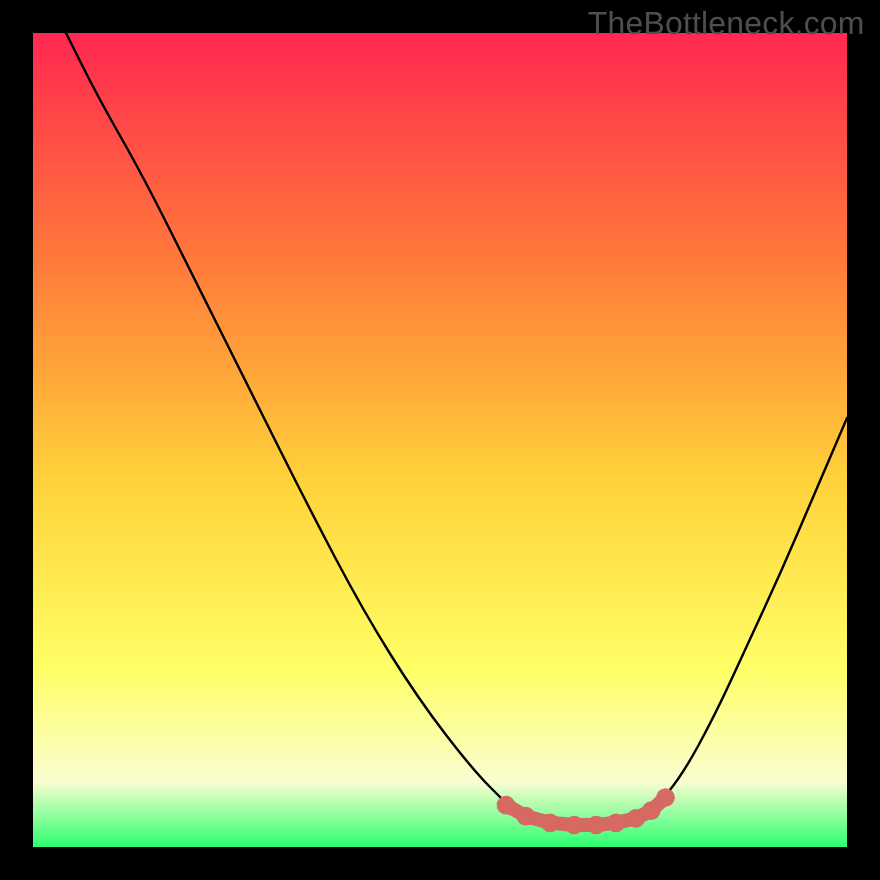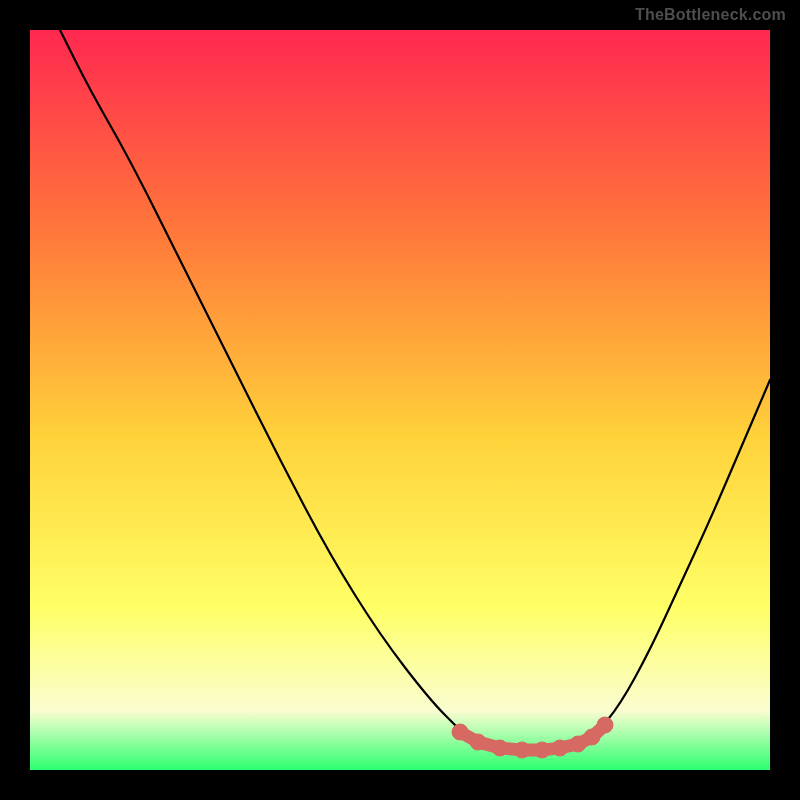--- a/index.html
+++ b/index.html
@@ -24,22 +24,22 @@
     left: 0;
     top: 0;
     width: 100%;
     height: 100%;
   }
   .watermark {
     position: absolute;
     top: 6px;
     right: 14px;
     color: #4e4e4e;
-    font-size: 16px;
-    font-weight: 700;
+    font-size: 29px;
+    font-weight: 400;
     letter-spacing: 0.2px;
     z-index: 5;
   }
   svg.curves {
     position: absolute;
     left: 0;
     top: 0;
     width: 100%;
     height: 100%;
     z-index: 3;

